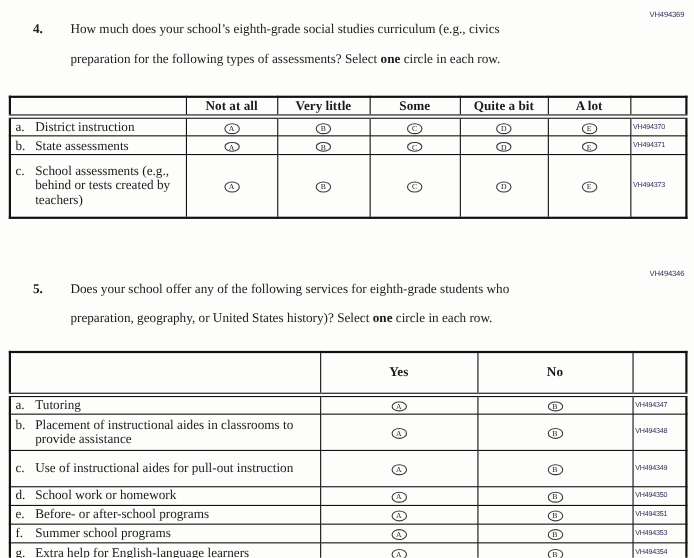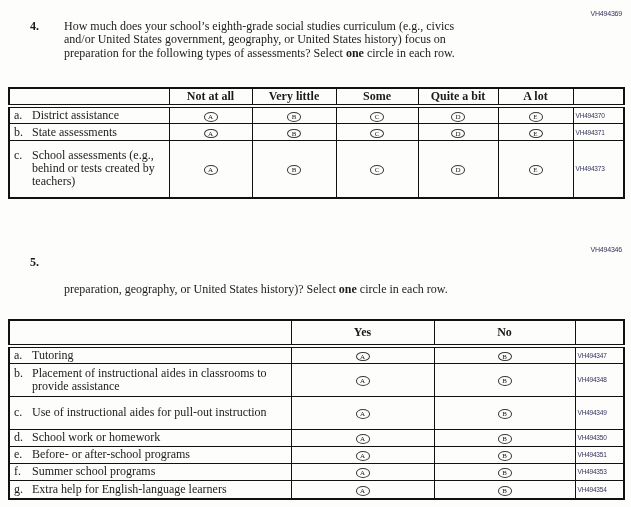--- a/index.html
+++ b/index.html
@@ -67,39 +67,39 @@
     color:#32325a;
     text-align:left;
     vertical-align:middle;
     padding:1px 1px 1px 2px;
   }
 
   .t1 .rh { height:17px; }
   .t1 .ra, .t1 .rb { height:17px; }
   .t1 .rc { height:57px; }
 
-  .t2 .rh { height:26px; }
+  .t2 .rh { height:39px; }
   .t2 .r1l { height:17px; }
   .t2 .r2l { height:33px; }
   .t2 .rg { height:19px; }
 
   .c5 { margin-top:47px; }
 </style>
 </head>
 <body>
 
 <div class="page">
 
   <div class="vcode">VH494369</div>
 
   <div class="question">
     <span class="qnum">4.</span>
     <div class="qtext">
       <span>How much does your school’s eighth-grade social studies curriculum (e.g., civics</span><br>
-      <span>and/or United States government, geography, or United States history) focus on</span><br>
+      <br>
       <span>preparation for the following types of assessments? Select </span><b>one</b><span> circle in each row.</span>
     </div>
   </div>
 
   <table class="t1">
     <colgroup>
       <col style="width:160px">
         <col style="width:83px">
         <col style="width:84px">
         <col style="width:82px">
@@ -116,21 +116,21 @@
         <th>Quite a bit</th>
         <th>A lot</th>
         <th></th>
       </tr>
     </thead>
     <tbody>
       <tr class="ra">
         <td class="lbl">
           <div class="lf">
               <span class="pfx">a.</span>
-              <span>District assistance</span>
+              <span>District instruction</span>
             </div>
         </td>
         <td class="opt"><span class="crc">A</span></td>
         <td class="opt"><span class="crc">B</span></td>
         <td class="opt"><span class="crc">C</span></td>
         <td class="opt"><span class="crc">D</span></td>
         <td class="opt"><span class="crc">E</span></td>
         <td class="cod">VH494370</td>
       </tr>
       <tr class="rb">
@@ -162,21 +162,21 @@
         <td class="cod">VH494373</td>
       </tr>
     </tbody>
   </table>
 
   <div class="vcode c5">VH494346</div>
 
   <div class="question">
     <span class="qnum">5.</span>
     <div class="qtext">
-      <br>
+      <span>Does your school offer any of the following services for eighth-grade students who</span><br>
       <br>
       <span>preparation, geography, or United States history)? Select </span><b>one</b><span> circle in each row.</span>
     </div>
   </div>
 
   <table class="t2">
     <colgroup>
       <col style="width:282px">
         <col style="width:143px">
         <col style="width:141px">

